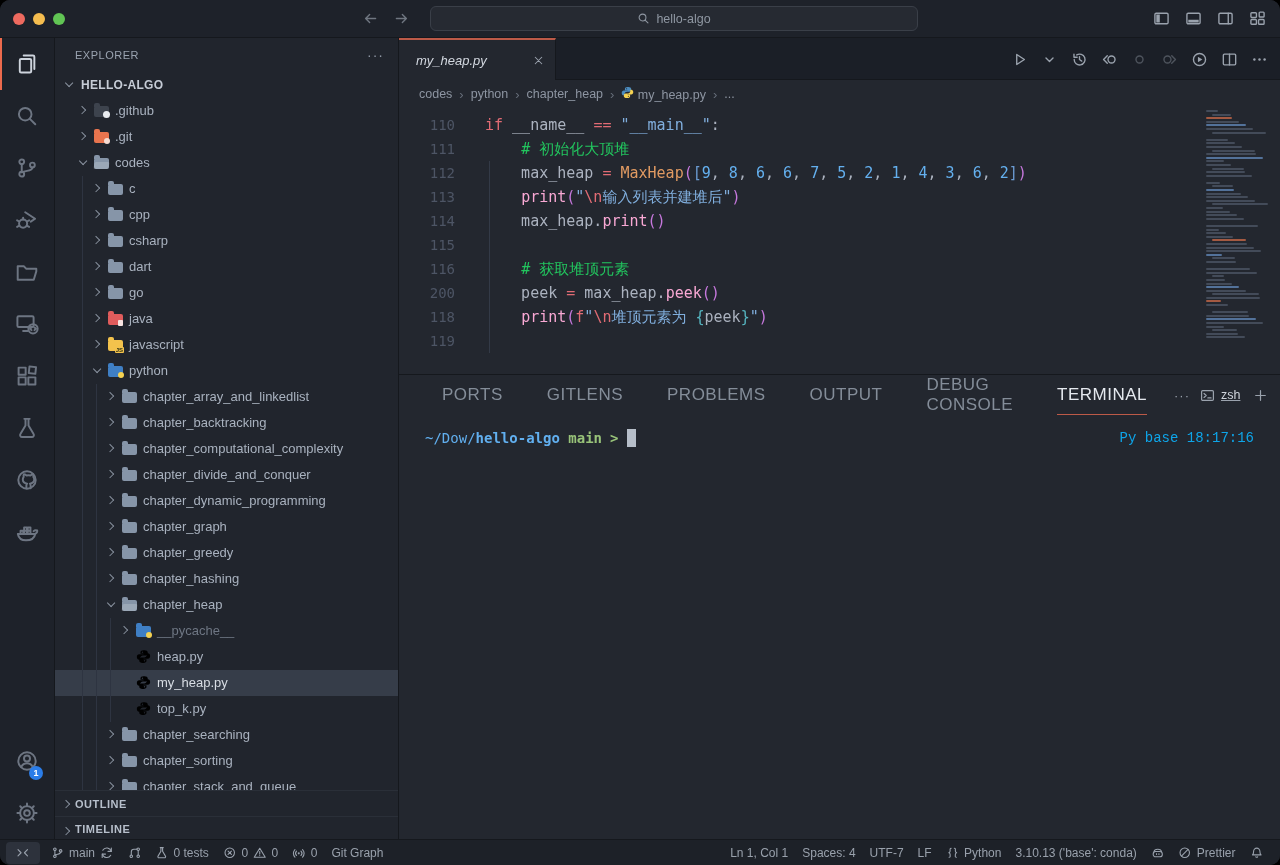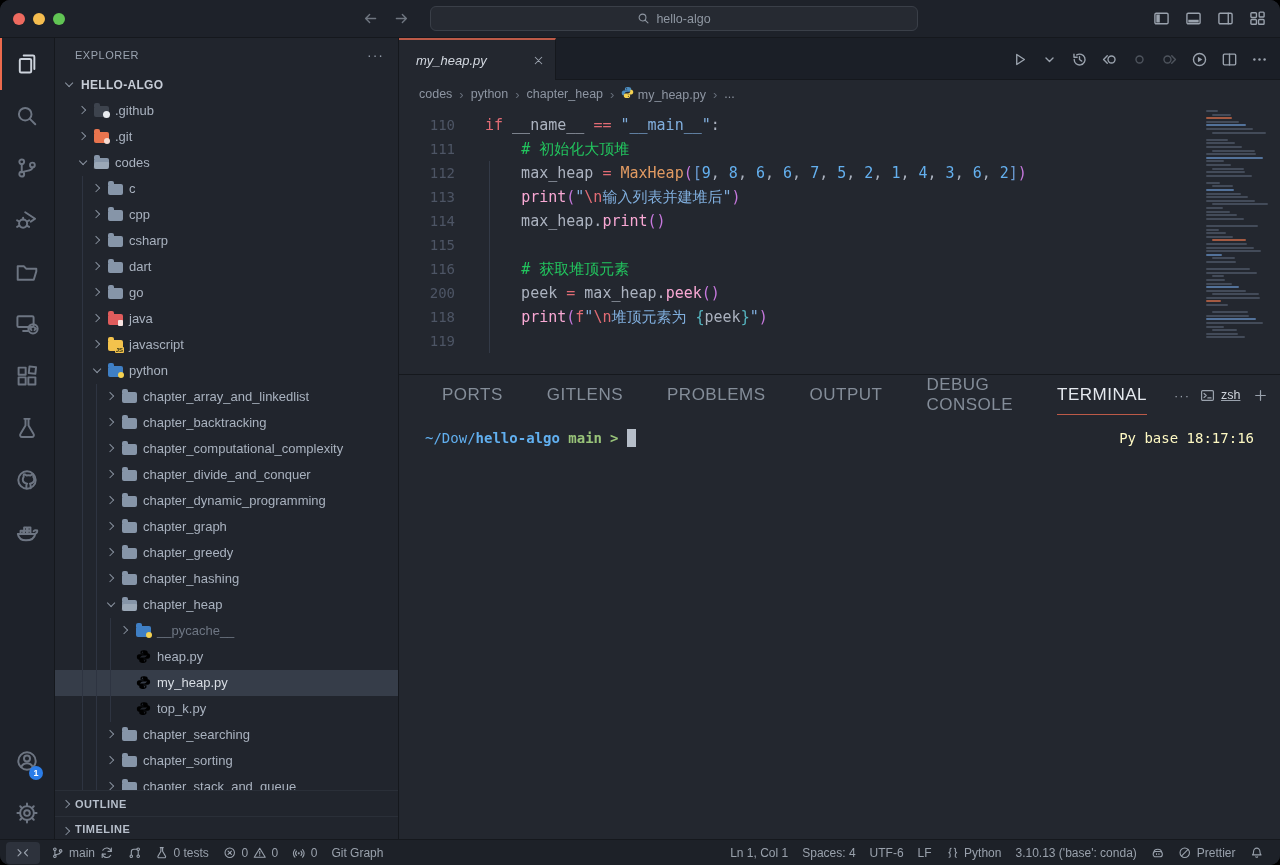--- a/index.html
+++ b/index.html
@@ -88,21 +88,21 @@
   .ptab.active{color:#e4e8ee;border-bottom:1.5px solid #bc5a48;}
   .ptab-more{color:#9aa2ad;font-size:13px;letter-spacing:1px;margin-right:10px;}
   .panel-actions{margin-left:auto;display:flex;align-items:center;gap:13px;color:#9aa2ad;text-decoration:underline;}
   .panel-actions .ic svg{width:15px;height:15px}
   .shellname{font-size:12.5px;color:#ced3da;margin-left:-7px;}
   .terminal{flex:1;font-family:"DejaVu Sans Mono",monospace;font-size:14px;padding:14px 26px 0 26px;position:relative;}
   .promptline{display:flex;align-items:center;}
   .p-path{color:#61afef}.p-repo{color:#61afef;font-weight:bold}.p-branch{color:#98c379;font-weight:bold}
   .p-arrow{color:#98c379;font-weight:bold;margin-left:8px;}
   .cursorblk{display:inline-block;width:9px;height:18px;background:#b6bec9;margin-left:9px;}
-  .rprompt{margin-left:auto;color:#fef9c3;}
+  .rprompt{margin-left:auto;color:#0ea5e9;font-family:Liberation Mono, monospace;}
   
   .statusbar{height:26px;background:#1d2128;border-top:1px solid #15181d;display:flex;align-items:center;font-size:12px;color:#99a1ac;padding:0 10px 0 6px;}
   .sbitem{display:flex;align-items:center;gap:5px;padding:0 7px;height:22px;border-radius:4px;}
   .sbitem.pill{background:#2d323c;padding:0 10px;margin-right:4px;}
   .sbitem .ic svg{width:13.5px;height:13.5px}
   .sb-right{margin-left:auto;display:flex;align-items:center;}
   
   .ic{display:inline-flex;align-items:center;justify-content:center;line-height:0;}
   .ic svg{fill:none;stroke:currentColor;stroke-width:1.3;stroke-linecap:round;stroke-linejoin:round;}
   .ic svg .f{fill:currentColor;stroke:none;}
@@ -859,21 +859,21 @@
         </span>
       </span>
     <span class="sb-right" id="sbRight">
         <span class="sbitem">
           <span>Ln 1, Col 1</span>
         </span>
         <span class="sbitem">
           <span>Spaces: 4</span>
         </span>
         <span class="sbitem">
-          <span>UTF-6</span>
+          <span>UTF-7</span>
         </span>
         <span class="sbitem">
           <span>LF</span>
         </span>
         <span class="sbitem">
           <span class="ic">
             <svg viewBox="0 0 16 16">
               <path d="M6.1 2.6c-1.7 0-1.2 2.1-1.2 3.2S3.4 8 3.4 8s1.5.2 1.5 2.2.5 3.2-1.2 3.2M9.9 2.6c1.7 0 1.2 2.1 1.2 3.2S12.6 8 12.6 8s-1.5.2-1.5 2.2-.5 3.2 1.2 3.2"></path>
             </svg>
           </span>

